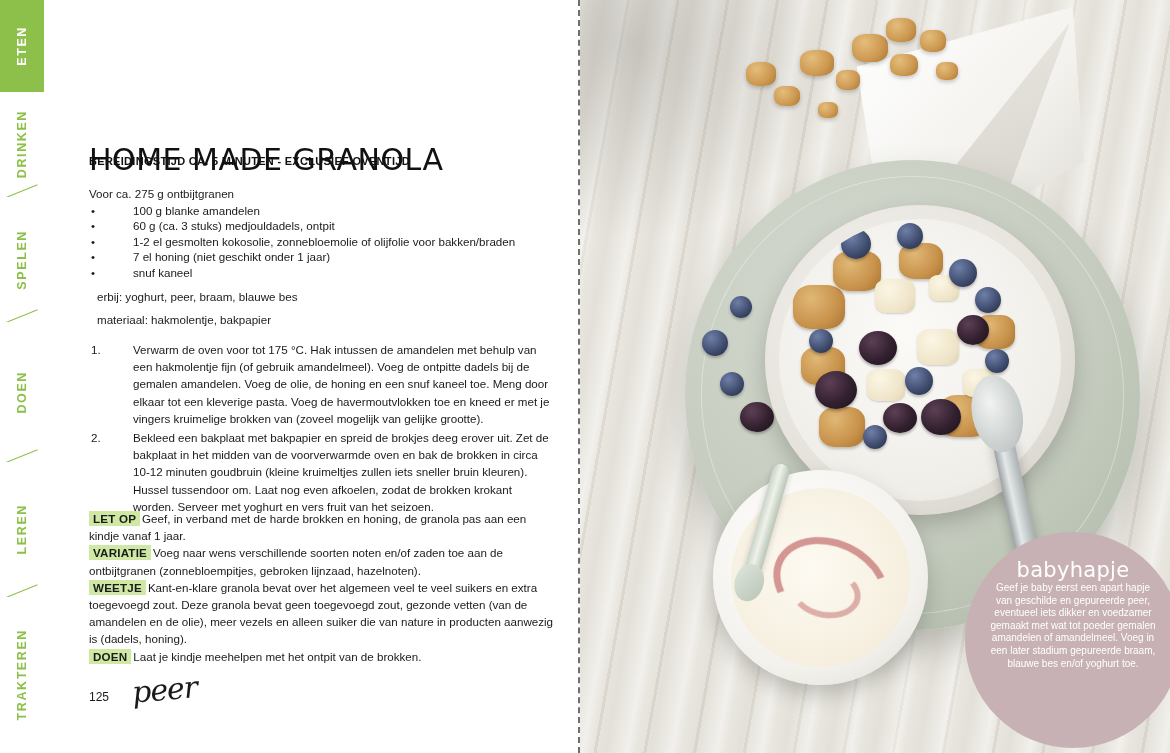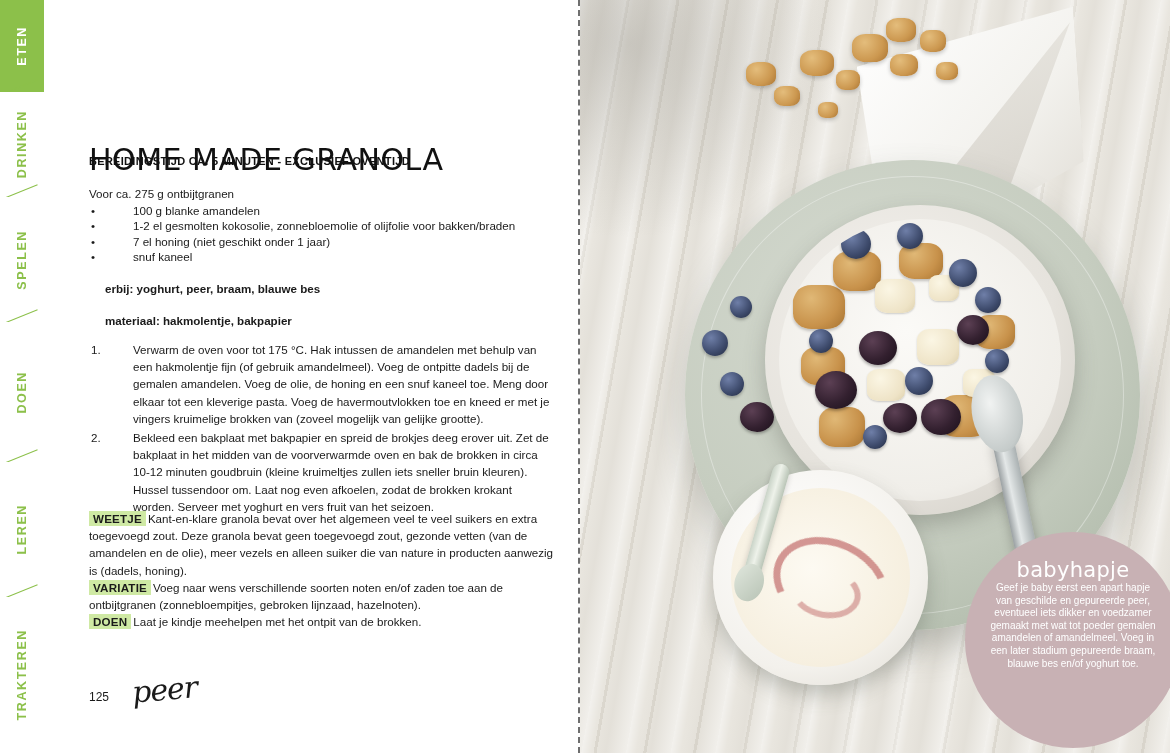--- a/index.html
+++ b/index.html
@@ -104,21 +104,21 @@
     position: relative;
     padding-left: 44px;
     margin: 0;
   }
   ul.ingredients li::before {
     content: "•";
     position: absolute;
     left: 2px;
     top: 0;
   }
-  .extra-line, .material-line { margin: 16px; font-weight: bold; }
+  .extra-line, .material-line { margin: 8px; }
 
   ol.steps {
     position: absolute;
     left: 45px; top: 341px;
     width: 465px;
     margin: 0;
     padding: 0;
     list-style: none;
     font-size: 11.6px;
     line-height: 17.2px;
@@ -426,20 +426,21 @@
 
   <div class="page-left">
 
     <h1 class="recipe-title">HOME MADE GRANOLA</h1>
     <div class="recipe-subtitle">BEREIDINGSTIJD CA. 5 MINUTEN - EXCLUSIEF OVENTIJD</div>
 
     <div class="body-block">
       <p class="yield-line">Voor ca. 275 g ontbijtgranen</p>
       <ul class="ingredients">
         <li>100 g blanke amandelen</li>
+        <li>60 g (ca. 3 stuks) medjouldadels, ontpit</li>
         <li>1-2 el gesmolten kokosolie, zonnebloemolie of olijfolie voor bakken/braden</li>
         <li>7 el honing (niet geschikt onder 1 jaar)</li>
         <li>snuf kaneel</li>
       </ul>
       <p class="extra-line">erbij: yoghurt, peer, braam, blauwe bes</p>
       <p class="material-line">materiaal: hakmolentje, bakpapier</p>
     </div>
 
     <ol class="steps">
       <li>
@@ -447,24 +448,27 @@
         <span>Verwarm de oven voor tot 175 °C. Hak intussen de amandelen met behulp van een hakmolentje fijn (of gebruik amandelmeel). Voeg de ontpitte dadels bij de gemalen amandelen. Voeg de olie, de honing en een snuf kaneel toe. Meng door elkaar tot een kleverige pasta. Voeg de havermoutvlokken toe en kneed er met je vingers kruimelige brokken van (zoveel mogelijk van gelijke grootte).</span>
       </li>
       <li>
         <span class="num">2.</span>
         <span>Bekleed een bakplaat met bakpapier en spreid de brokjes deeg erover uit. Zet de bakplaat in het midden van de voorverwarmde oven en bak de brokken in circa 10-12 minuten goudbruin (kleine kruimeltjes zullen iets sneller bruin kleuren). Hussel tussendoor om. Laat nog even afkoelen, zodat de brokken krokant worden. Serveer met yoghurt en vers fruit van het seizoen.</span>
       </li>
     </ol>
 
     <div class="notes">
       <p>
-        <span class="tagword">WEETJE</span><span>Kant-en-klare granola bevat over het algemeen veel te veel suikers en extra toegevoegd zout. Deze granola bevat geen toegevoegd zout, gezonde vetten (van de amandelen en de olie), meer vezels en alleen suiker die van nature in producten aanwezig is (dadels, honing).</span>
+        <span class="tagword">LET OP</span><span>Geef, in verband met de harde brokken en honing, de granola pas aan een kindje vanaf 1 jaar.</span>
       </p>
       <p>
         <span class="tagword">VARIATIE</span><span>Voeg naar wens verschillende soorten noten en/of zaden toe aan de ontbijtgranen (zonnebloempitjes, gebroken lijnzaad, hazelnoten).</span>
+      </p>
+      <p>
+        <span class="tagword">WEETJE</span><span>Kant-en-klare granola bevat over het algemeen veel te veel suikers en extra toegevoegd zout. Deze granola bevat geen toegevoegd zout, gezonde vetten (van de amandelen en de olie), meer vezels en alleen suiker die van nature in producten aanwezig is (dadels, honing).</span>
       </p>
       <p>
         <span class="tagword">DOEN</span><span>Laat je kindje meehelpen met het ontpit van de brokken.</span>
       </p>
     </div>
 
     <div class="page-number">125</div>
     <div class="signature">peer</div>
   </div>
 

